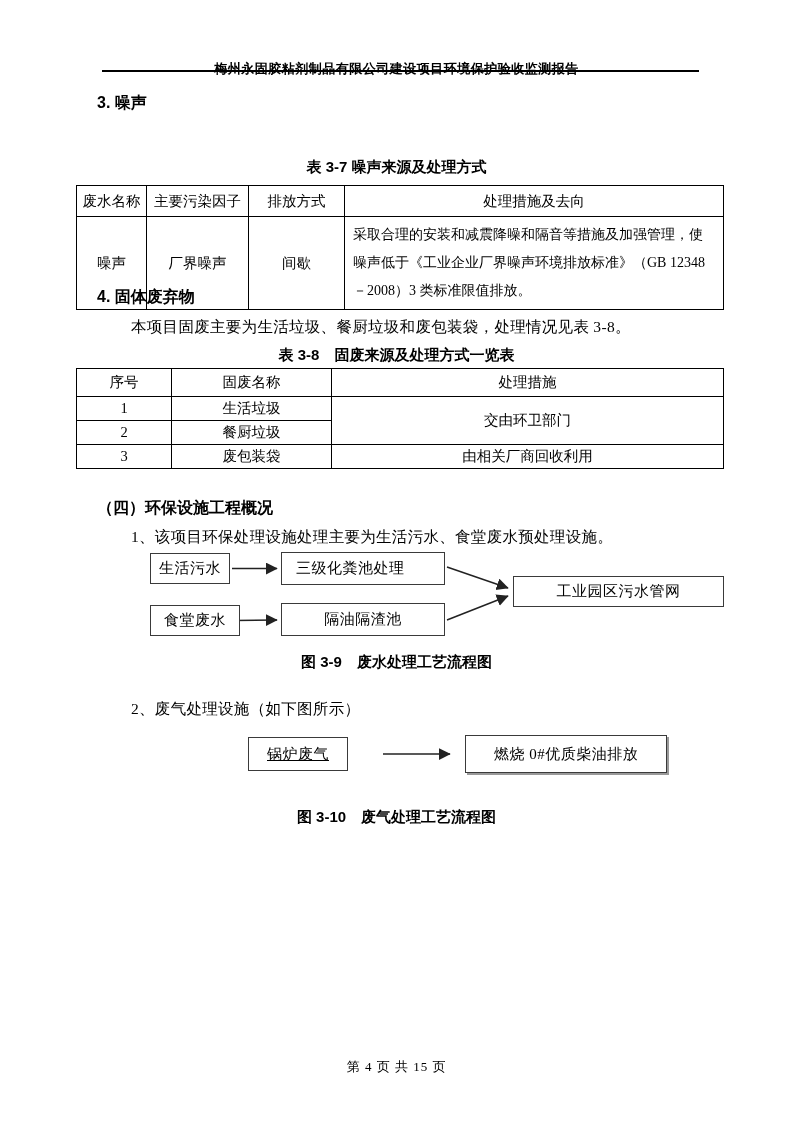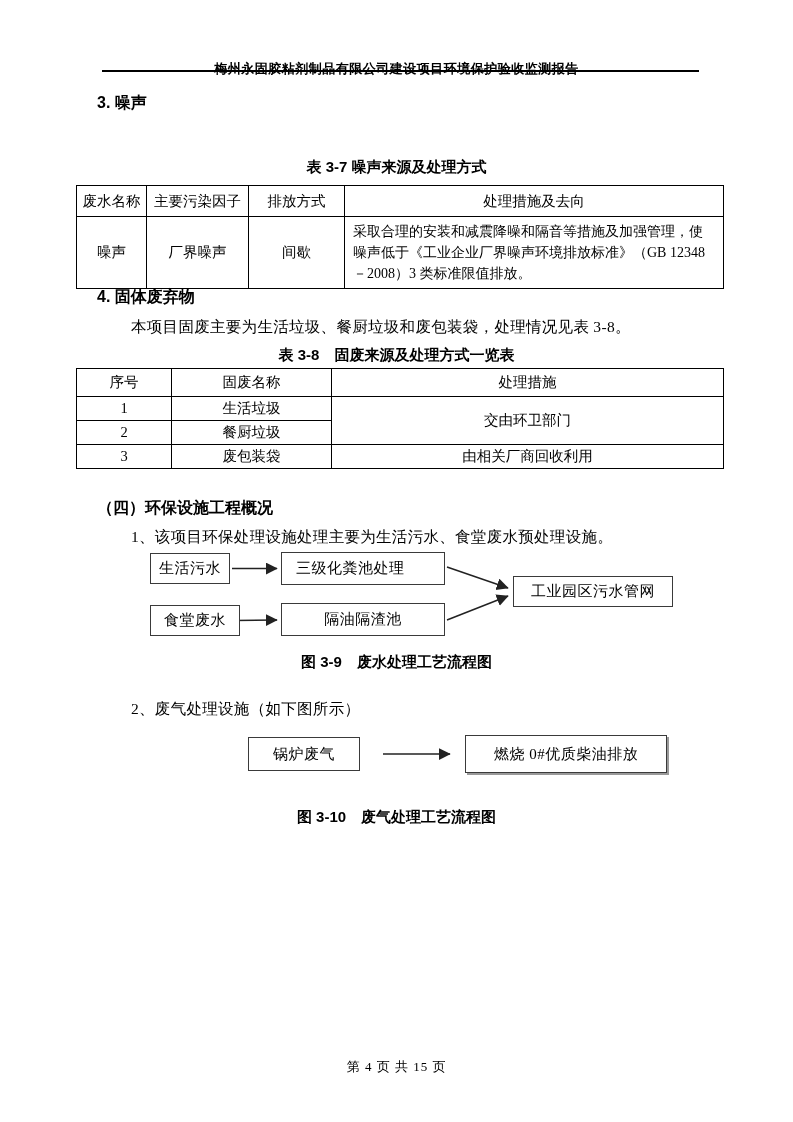--- a/index.html
+++ b/index.html
@@ -36,21 +36,21 @@
     font-size:14.5px; background:#fff;
   }
   table.doc-table td {
     border:1.5px solid #000; text-align:center; vertical-align:middle;
     padding:2px 4px; overflow:hidden;
   }
   .t37 { top:185px; }
   .t37 .hdr-row td { height:31px; }
   .t37 .body-row td { height:65px; }
   .t37 td.measures {
-    text-align:left; padding:4px 8px; font-size:14px; line-height:21px;
+    text-align:left; padding:4px 8px; font-size:14px; line-height:28px;
   }
   .t38 { top:368px; }
   .t38 .hdr-row td { height:28px;margin-top:13px; }
   .t38 .data-row td { height:22px; }
   .flow {
     position:absolute; left:0; width:793px;
   }
   .flow1 { top:550px; height:102px; }
   .flow2 { top:730px; height:55px; }
   .fbox {
@@ -146,37 +146,37 @@
       </defs>
       <line x1="232" y1="18.5" x2="277" y2="18.5" marker-end="url(#arw1)"></line>
       <line x1="234" y1="70.5" x2="277" y2="70" marker-end="url(#arw1)"></line>
       <line x1="447" y1="17" x2="508" y2="38" marker-end="url(#arw1)"></line>
       <line x1="447" y1="70" x2="508" y2="46" marker-end="url(#arw1)"></line>
     </svg>
     <div class="fbox" style="left:150px; top:3px; width:80px; height:31px;">生活污水</div>
     <div class="fbox left-text" style="left:281px; top:2px; width:164px; height:33px;">三级化粪池处理</div>
     <div class="fbox" style="left:150px; top:55px; width:90px; height:31px;">食堂废水</div>
     <div class="fbox" style="left:281px; top:53px; width:164px; height:33px;">隔油隔渣池</div>
-    <div class="fbox" style="left:513px; top:26px; width:160px; height:31px;">工业园区污水管网</div>
+    <div class="fbox" style="left:513px; top:26px; width:211px; height:31px;">工业园区污水管网</div>
   </div>
 
   <div class="caption" style="top:653px;">图 3-9　废水处理工艺流程图</div>
 
   <div class="para" style="top:699px;">2、废气处理设施（如下图所示）</div>
 
   <div class="flow flow2">
     <svg class="arrows" viewBox="0 0 793 55">
       <defs>
         <marker id="arw2" markerWidth="10" markerHeight="9" refX="7.5" refY="4" orient="auto">
           <path d="M0,0 L8,4 L0,8 z" fill="#222"></path>
         </marker>
       </defs>
       <line x1="383" y1="24" x2="450" y2="24" marker-end="url(#arw2)"></line>
     </svg>
-    <div class="fbox" style="left:248px; top:7px; width:112px; height:34px;">锅炉废气</div>
+    <div class="fbox" style="left:248px; top:7px; width:100px; height:34px;text-decoration:underline;">锅炉废气</div>
     <div class="fbox shadowed" style="left:465px; top:5px; width:202px; height:38px;">燃烧 0#优质柴油排放</div>
   </div>
 
   <div class="caption" style="top:808px;">图 3-10　废气处理工艺流程图</div>
 
   <div class="footer">第 4 页 共 15 页</div>
 
 </div>
 
 </body></html>

